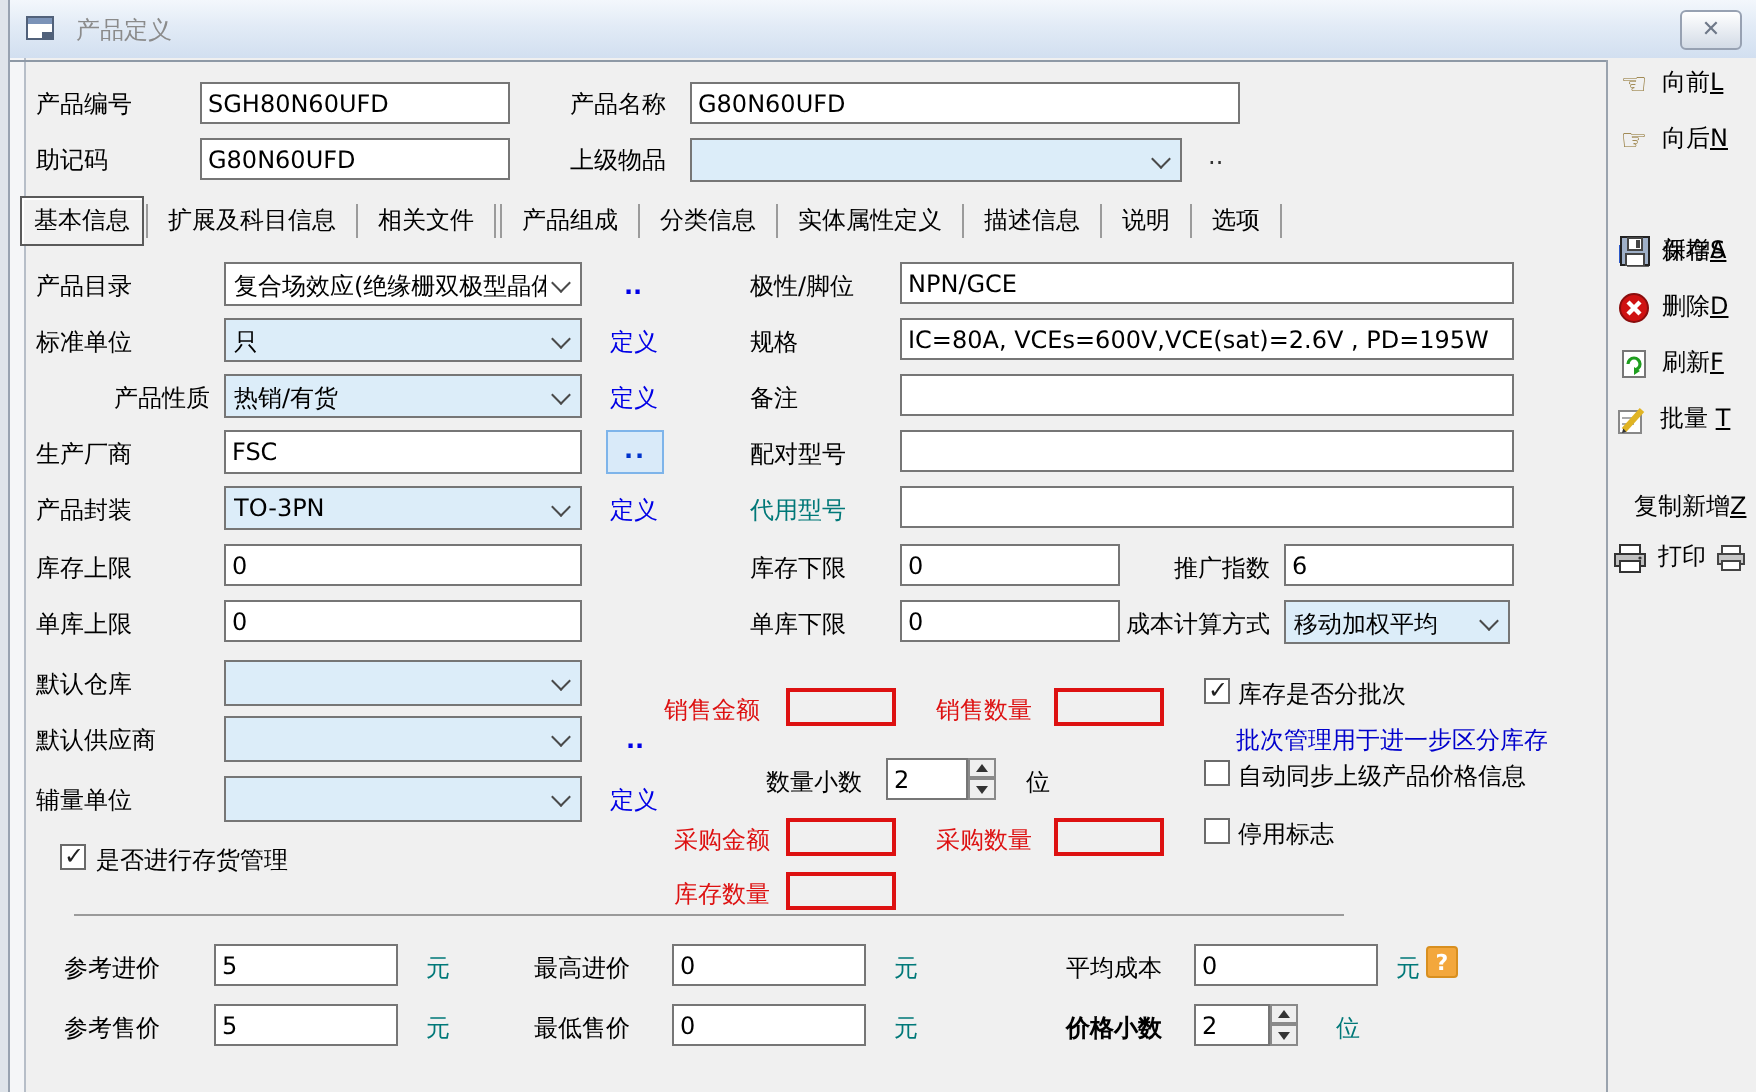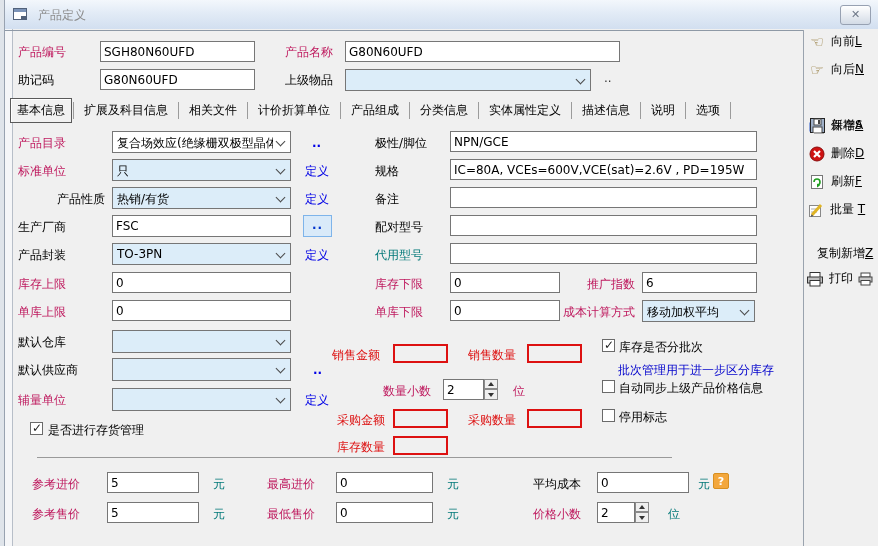--- a/index.html
+++ b/index.html
@@ -1,21 +1,21 @@
 <!DOCTYPE html>
 <html><head>
 <meta charset="utf-8">
 <style>
   html,body{margin:0;padding:0;}
   body{width:878px;height:546px;overflow:hidden;background:#e9ecf0;
        font-family:"DejaVu Sans",sans-serif;font-size:12px;color:#000;}
   #root{position:relative;width:878px;height:546px;background:#f0f0f0;overflow:hidden;}
   .abs{position:absolute;}
   .lbl{white-space:nowrap;line-height:14px;}
-  .navy{color:#be185d;}
+  .navy{color:#000000;}
   .teal{color:#007878;}
   .redt{color:#dd1111;}
   .blue{color:#0000e6;}
   .note{color:#0000cc;}
   .inp{position:absolute;border:1px solid #767676;background:#fff;
        font-family:"DejaVu Sans",sans-serif;font-size:12px;padding:0 3px;height:21px;
        box-sizing:border-box;color:#000;outline:none;}
   .combo{box-sizing:border-box;border:1px solid #767676;background:#fff;height:22px;}
   .combo.lt{background:#dcedf9;}
   .cval{position:absolute;left:4px;top:3px;right:17px;white-space:nowrap;overflow:hidden;}
@@ -94,21 +94,20 @@
   </div>
   <span class="abs lbl link" style="left:604px;top:71px;color:#333;">..</span>
 
   <div id="tabbar" class="abs">
     <div class="tab selected">基本信息</div>
       <div class="tsep"></div>
     <div class="tab">扩展及科目信息</div>
       <div class="tsep"></div>
     <div class="tab">相关文件</div>
       <div class="tsep"></div>
-    <div class="tab">计价折算单位</div>
       <div class="tsep"></div>
     <div class="tab">产品组成</div>
       <div class="tsep"></div>
     <div class="tab">分类信息</div>
       <div class="tsep"></div>
     <div class="tab">实体属性定义</div>
       <div class="tsep"></div>
     <div class="tab">描述信息</div>
       <div class="tsep"></div>
     <div class="tab">说明</div>
@@ -247,21 +246,21 @@
   <input class="inp" style="left: 597px; top: 472px; width: 92px;" value="0">
   <span class="abs lbl teal" style="left:698px;top:477px;">元</span>
   <span class="abs help" style="left:713px;top:473px;">?</span>
 
   <span class="abs lbl navy" style="left:32px;top:507px;">参考售价</span>
   <input class="inp" style="left: 107px; top: 502px; width: 92px;" value="5">
   <span class="abs lbl teal" style="left:213px;top:507px;">元</span>
   <span class="abs lbl navy" style="left:267px;top:507px;">最低售价</span>
   <input class="inp" style="left: 336px; top: 502px; width: 97px;" value="0">
   <span class="abs lbl teal" style="left:447px;top:507px;">元</span>
-  <span class="abs lbl navy" style="left:533px;top:507px;">价格小数</span>
+  <span class="abs lbl navy" style="left:533px;top:507px;font-weight:bold;">价格小数</span>
   <input class="inp" style="left: 597px; top: 502px; width: 38px;" value="2">
   <span class="abs spin" style="left:635px;top:502px;">
     <span class="sbox su"></span>
     <span class="sbox sd"></span>
   </span>
   <span class="abs lbl teal" style="left:668px;top:507px;">位</span>
 
   <div class="abs sbtn" style="left:808px;top:33px;">
     <span class="sicon hand">☜</span>
     <span class="stext"><span>向前</span><span class="skey">L</span></span>

